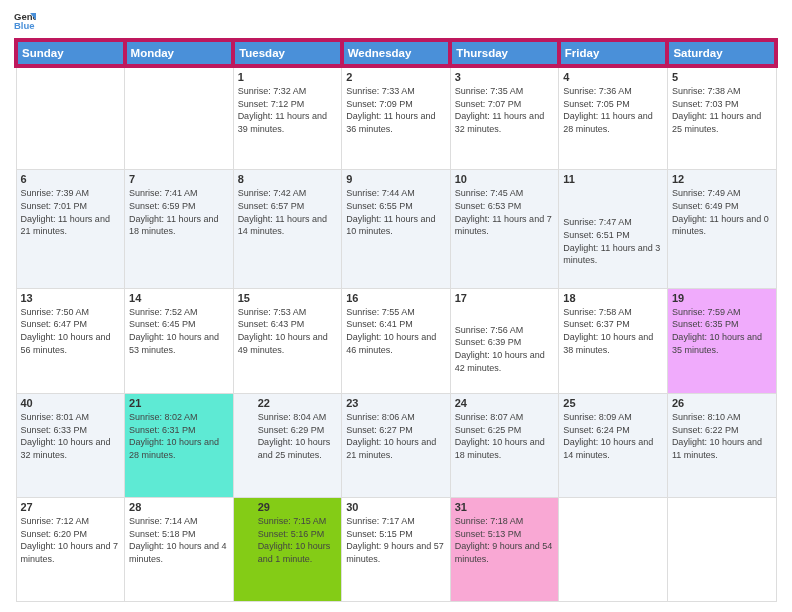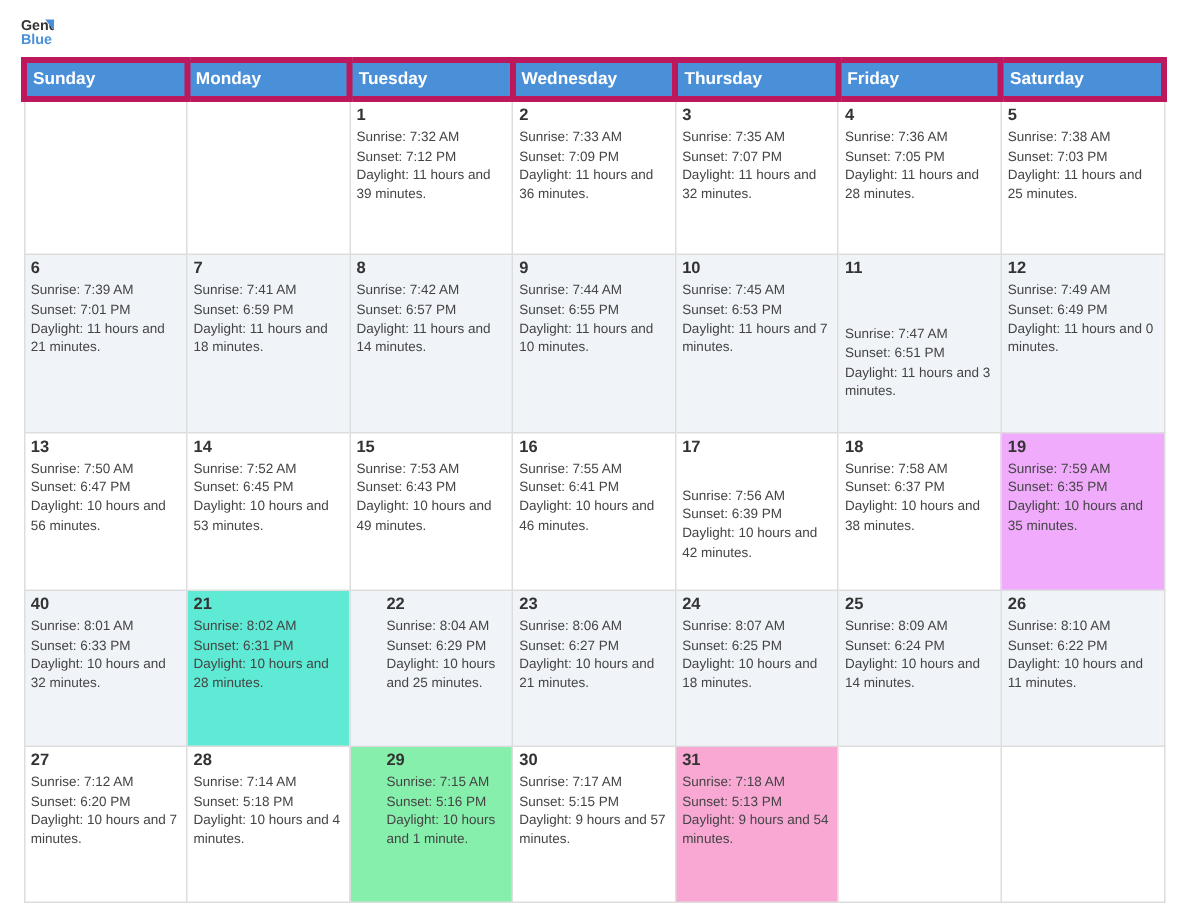--- a/index.html
+++ b/index.html
@@ -293,21 +293,21 @@
             <div class="day-info" style="white-space: pre-line;">Sunrise: 7:12 AM
 Sunset: 6:20 PM
 Daylight: 10 hours and 7 minutes.</div>
           </td>
           <td style="background: rgb(255, 255, 255);">
             <span class="day-num">28</span>
             <div class="day-info" style="white-space: pre-line;">Sunrise: 7:14 AM
 Sunset: 5:18 PM
 Daylight: 10 hours and 4 minutes.</div>
           </td>
-          <td style="background: #86efac; padding-left: 24px;">
+          <td style="background: #84cc16; padding-left: 24px;">
             <span class="day-num">29</span>
             <div class="day-info" style="white-space: pre-line;">Sunrise: 7:15 AM
 Sunset: 5:16 PM
 Daylight: 10 hours and 1 minute.</div>
           </td>
           <td style="background: rgb(255, 255, 255); margin-top: 32px;">
             <span class="day-num">30</span>
             <div class="day-info" style="white-space: pre-line;">Sunrise: 7:17 AM
 Sunset: 5:15 PM
 Daylight: 9 hours and 57 minutes.</div>

